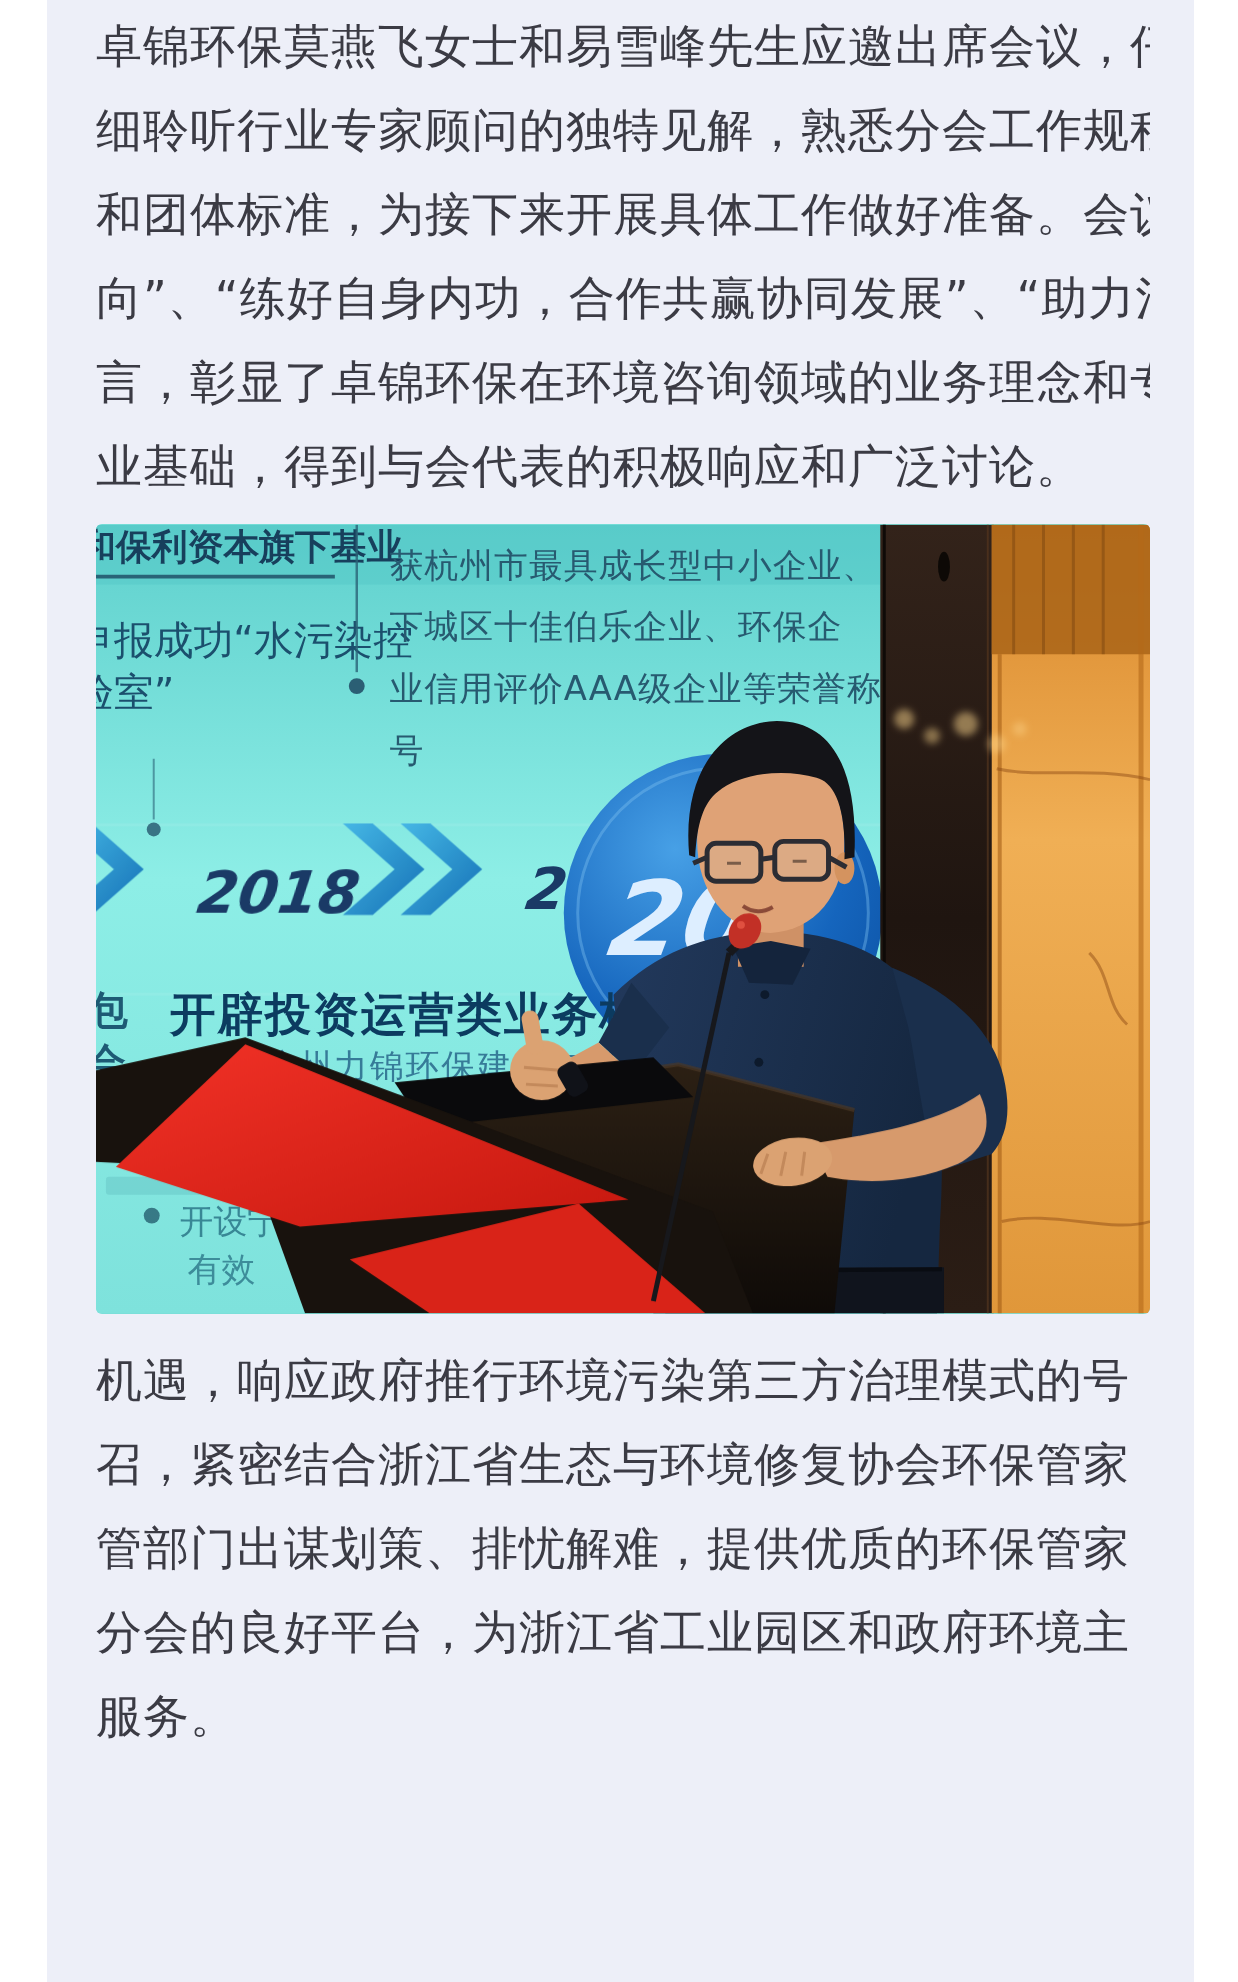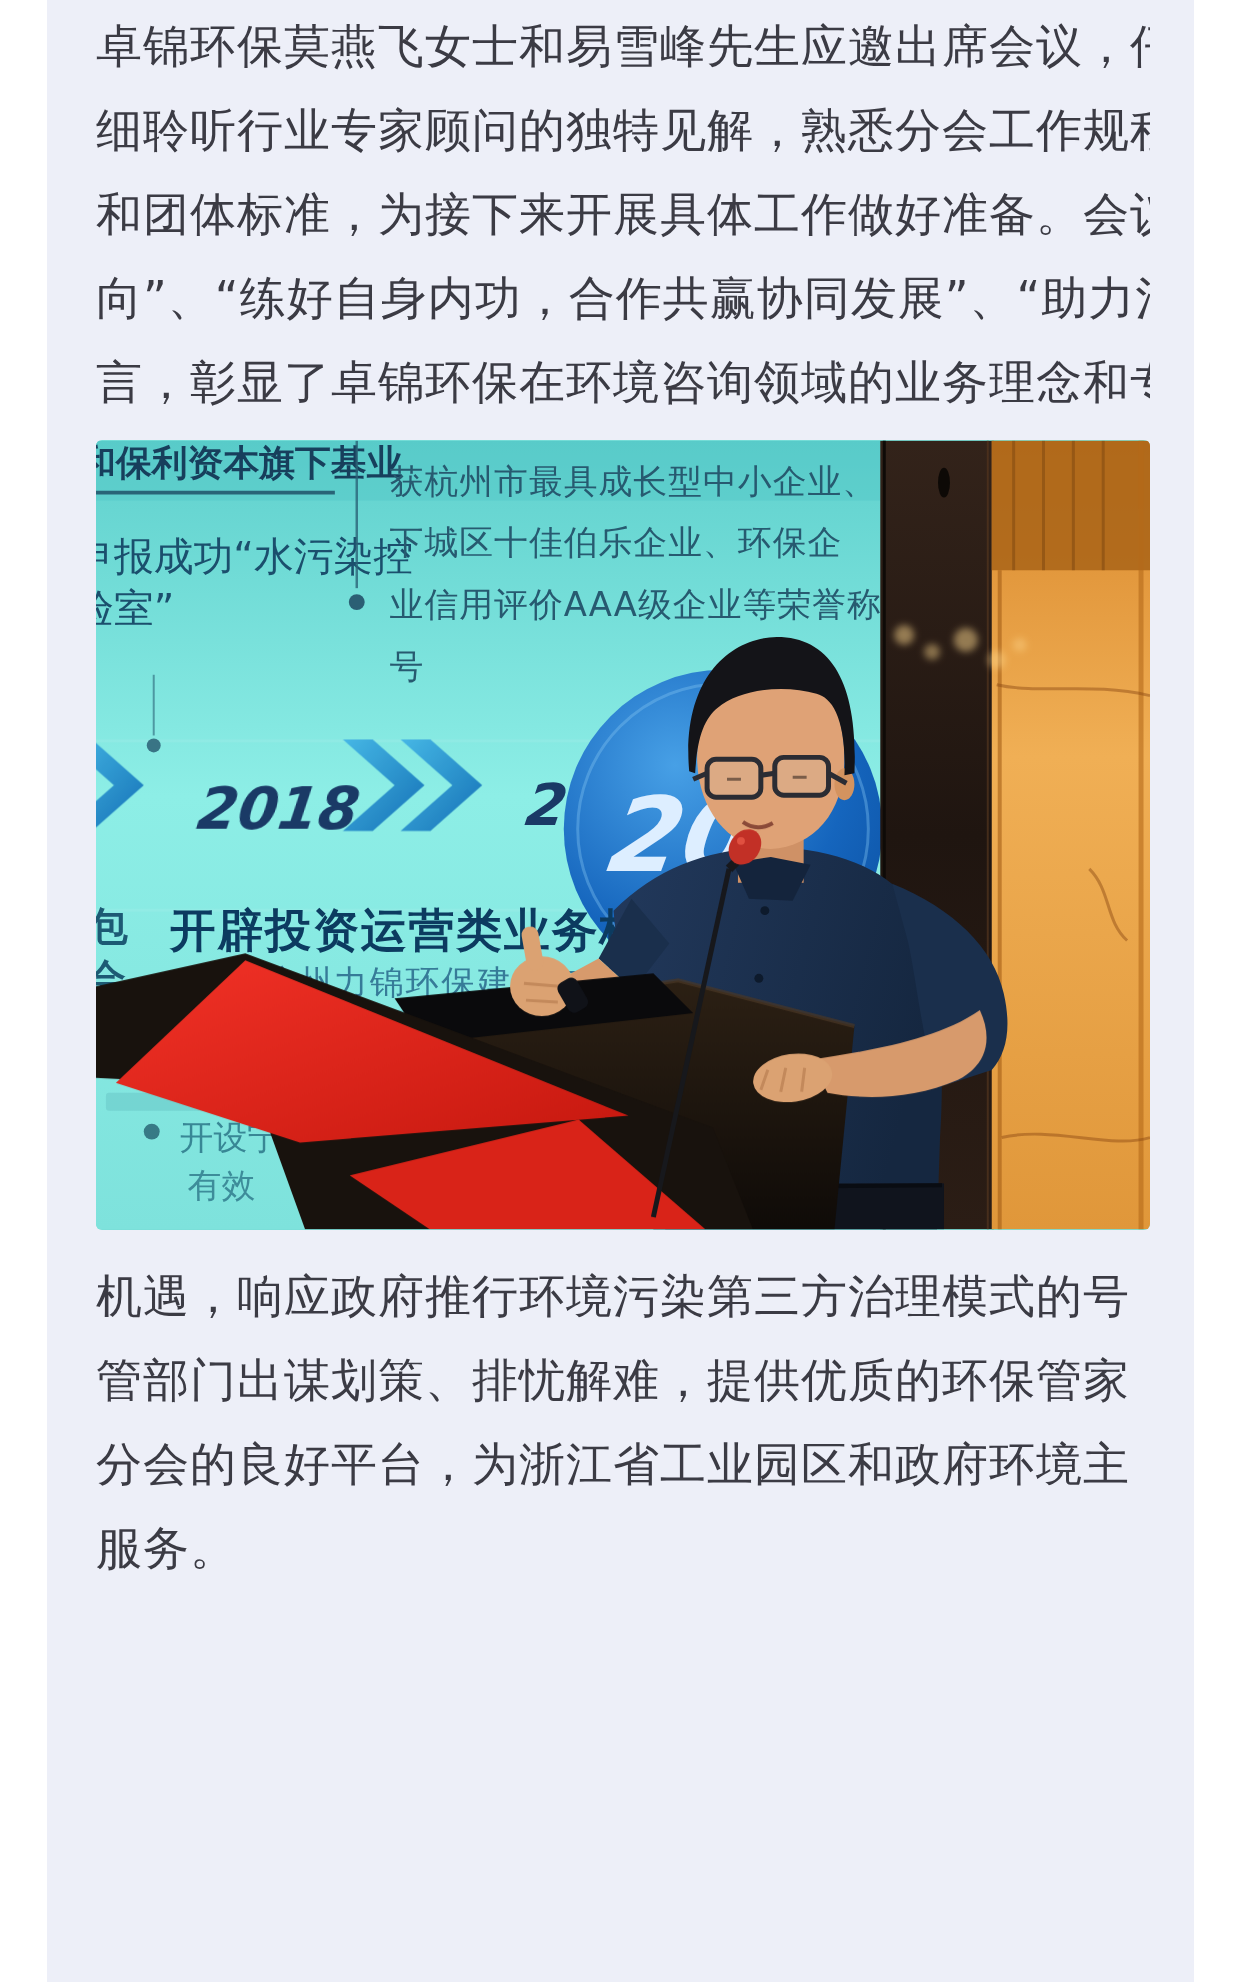--- a/index.html
+++ b/index.html
@@ -30,20 +30,21 @@
 
 <div class="card">
   <div class="content">
 
     <div class="para p1">
       <div class="ln">卓锦环保莫燕飞女士和易雪峰先生应邀出席会议，仔</div>
       <div class="ln">细聆听行业专家顾问的独特见解，熟悉分会工作规程</div>
       <div class="ln">和团体标准，为接下来开展具体工作做好准备。会议</div>
       <div class="ln">向”、“练好自身内功，合作共赢协同发展”、“助力治</div>
       <div class="ln">言，彰显了卓锦环保在环境咨询领域的业务理念和专</div>
+      <div class="ln">业基础，得到与会代表的积极响应和广泛讨论。</div>
     </div>
 
     <div class="photo">
       <svg width="1054" height="790" viewBox="0 0 1059 792" xmlns="http://www.w3.org/2000/svg">
         <defs>
           <linearGradient id="g_screen" x1="0" y1="0" x2="0" y2="1">
             <stop offset="0" stop-color="#5fd0cd"></stop>
             <stop offset="0.45" stop-color="#8deee6"></stop>
             <stop offset="1" stop-color="#7ee2dc"></stop>
           </linearGradient>
@@ -229,19 +230,20 @@
           <path d="M560,780 L636,430" stroke="#17181c" stroke-width="5"></path>
           <path d="M636,430 L650,416" stroke="#17181c" stroke-width="9"></path>
           <ellipse cx="652" cy="408" rx="15" ry="19" fill="#c23026" transform="rotate(35 652 408)"></ellipse>
           <circle cx="648" cy="402" r="4" fill="#e05040"></circle>
         </g>
       </svg>
     </div>
 
     <div class="para p2">
       <div class="ln">机遇，响应政府推行环境污染第三方治理模式的号</div>
+      <div class="ln">召，紧密结合浙江省生态与环境修复协会环保管家</div>
       <div class="ln">管部门出谋划策、排忧解难，提供优质的环保管家</div>
       <div class="ln">分会的良好平台，为浙江省工业园区和政府环境主</div>
       <div class="ln">服务。</div>
     </div>
 
   </div>
 </div>
 
 </body></html>

